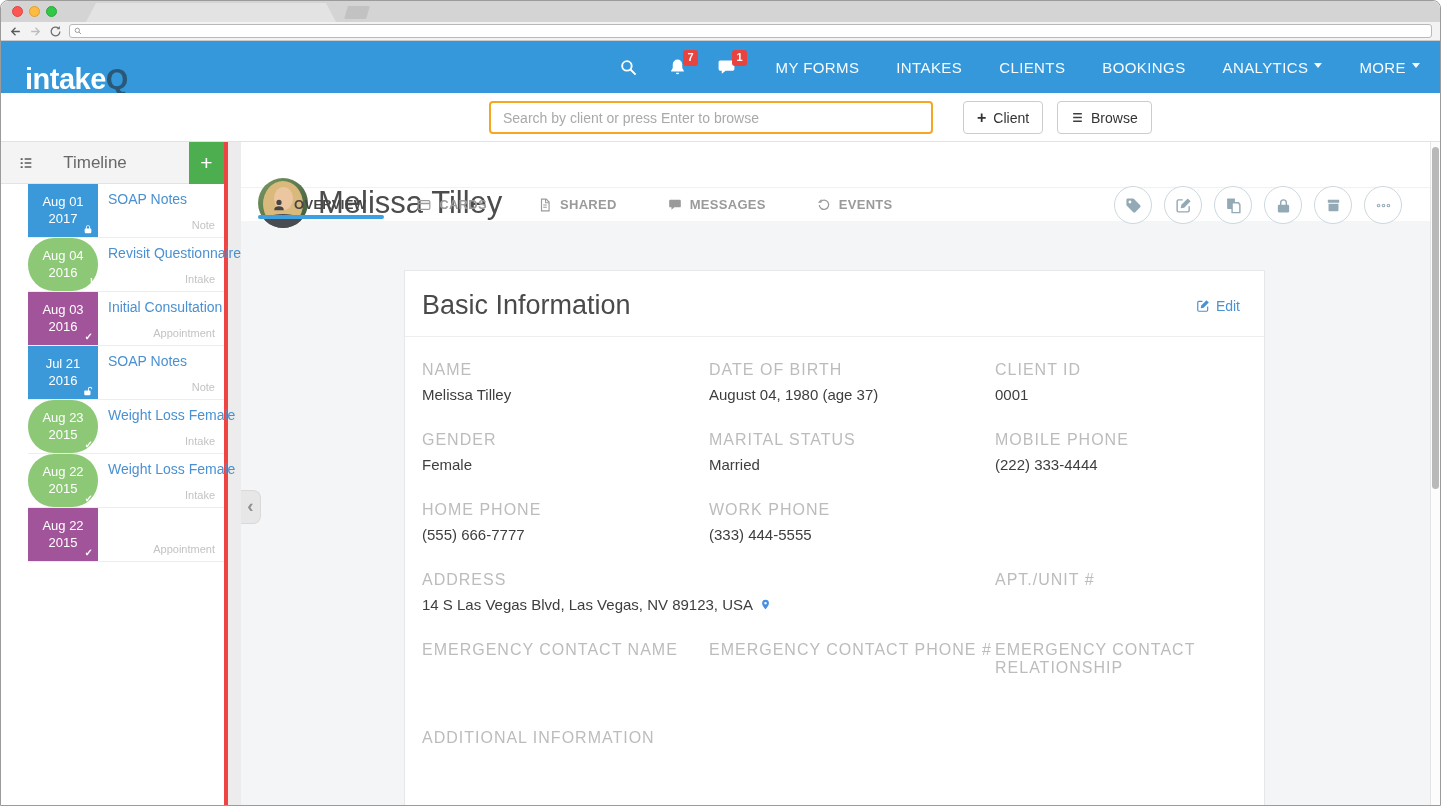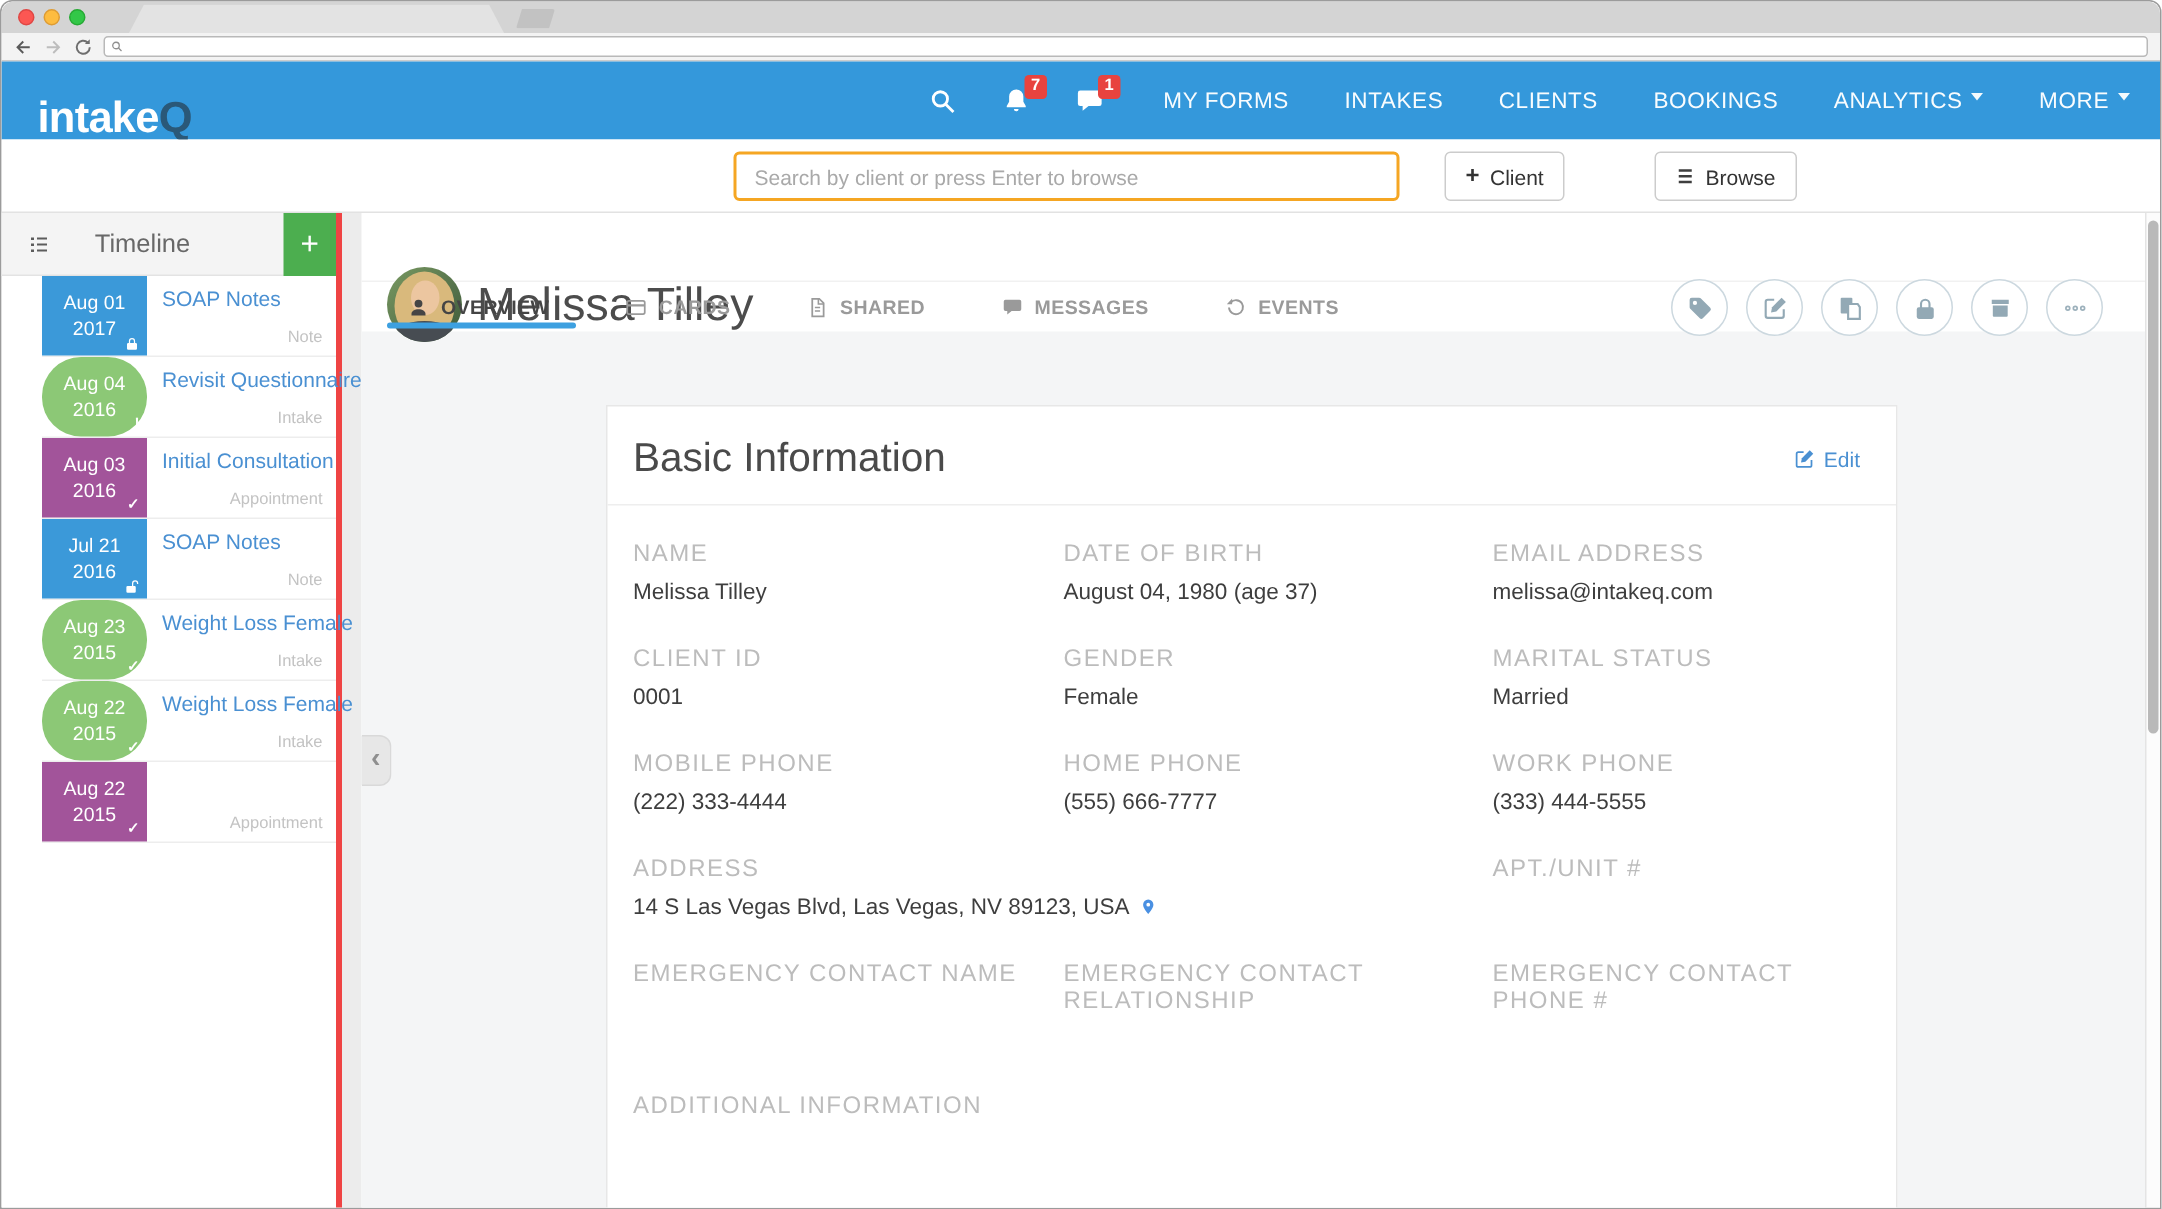--- a/index.html
+++ b/index.html
@@ -41,21 +41,21 @@
 
   
   .search-row { height:49px; background:#fff; border-bottom:1px solid #e2e2e2; position:relative; }
   .client-search { position:absolute; left:488px; top:8px; width:444px; height:33px;
     border:2px solid #f5a623; border-radius:4px; padding:0 12px; font-size:14px; color:#333;
     outline:none; font-family:"Liberation Sans",sans-serif;}
   .client-search::placeholder { color:#a9a9a9; }
   .btn { position:absolute; top:8px; height:33px; background:#fff; border:1px solid #ccc;
     border-radius:4px; font-size:14px; color:#333; display:flex; align-items:center; gap:7px;
     padding:0 13px; cursor:pointer; font-family:"Liberation Sans",sans-serif;}
-  .btn-client { left:962px; } .btn-browse { left:1056px;margin-left:46px; }
+  .btn-client { left:962px; } .btn-browse { left:1056px; }
   .btn .plus { font-weight:bold; font-size:16px; line-height:1; }
   .btn svg { width:13px; height:13px; }
 
   
   .content { height:665px; display:flex; background:#ececec; position:relative; }
 
   
   .sidebar { width:227px; background:#fff; border-right:4px solid #ef4444; display:flex; flex-direction:column; }
   .s-header { height:42px; background:#f4f4f4; border-bottom:1px solid #e3e3e3;
     display:flex; align-items:center; position:relative; }
@@ -415,24 +415,20 @@
           <div class="grid">
             <div class="fld">
                 <div class="fld-label">NAME</div>
                 <div class="fld-value">Melissa Tilley</div>
               </div>
             <div class="fld">
                 <div class="fld-label">DATE OF BIRTH</div>
                 <div class="fld-value">August 04, 1980  (age 37)</div>
               </div>
             <div class="fld">
-                <div class="fld-label">EMAIL ADDRESS</div>
-                <div class="fld-value">melissa@intakeq.com</div>
-              </div>
-            <div class="fld">
                 <div class="fld-label">CLIENT ID</div>
                 <div class="fld-value">0001</div>
               </div>
             <div class="fld">
                 <div class="fld-label">GENDER</div>
                 <div class="fld-value">Female</div>
               </div>
             <div class="fld">
                 <div class="fld-label">MARITAL STATUS</div>
                 <div class="fld-value">Married</div>
@@ -460,25 +456,25 @@
               </div>
             <div class="fld">
                 <div class="fld-label">APT./UNIT #</div>
                 <div class="fld-value"></div>
               </div>
             <div class="fld">
                 <div class="fld-label">EMERGENCY CONTACT NAME</div>
                 <div class="fld-value"></div>
               </div>
             <div class="fld">
+                <div class="fld-label">EMERGENCY CONTACT PHONE #</div>
+                <div class="fld-value"></div>
+              </div>
+            <div class="fld">
                 <div class="fld-label">EMERGENCY CONTACT RELATIONSHIP</div>
-                <div class="fld-value"></div>
-              </div>
-            <div class="fld">
-                <div class="fld-label">EMERGENCY CONTACT PHONE #</div>
                 <div class="fld-value"></div>
               </div>
             <div class="fld span3">
                 <div class="fld-label">ADDITIONAL INFORMATION</div>
                 <div class="fld-value"></div>
               </div>
           </div>
         </section>
       </div>
     </main>

